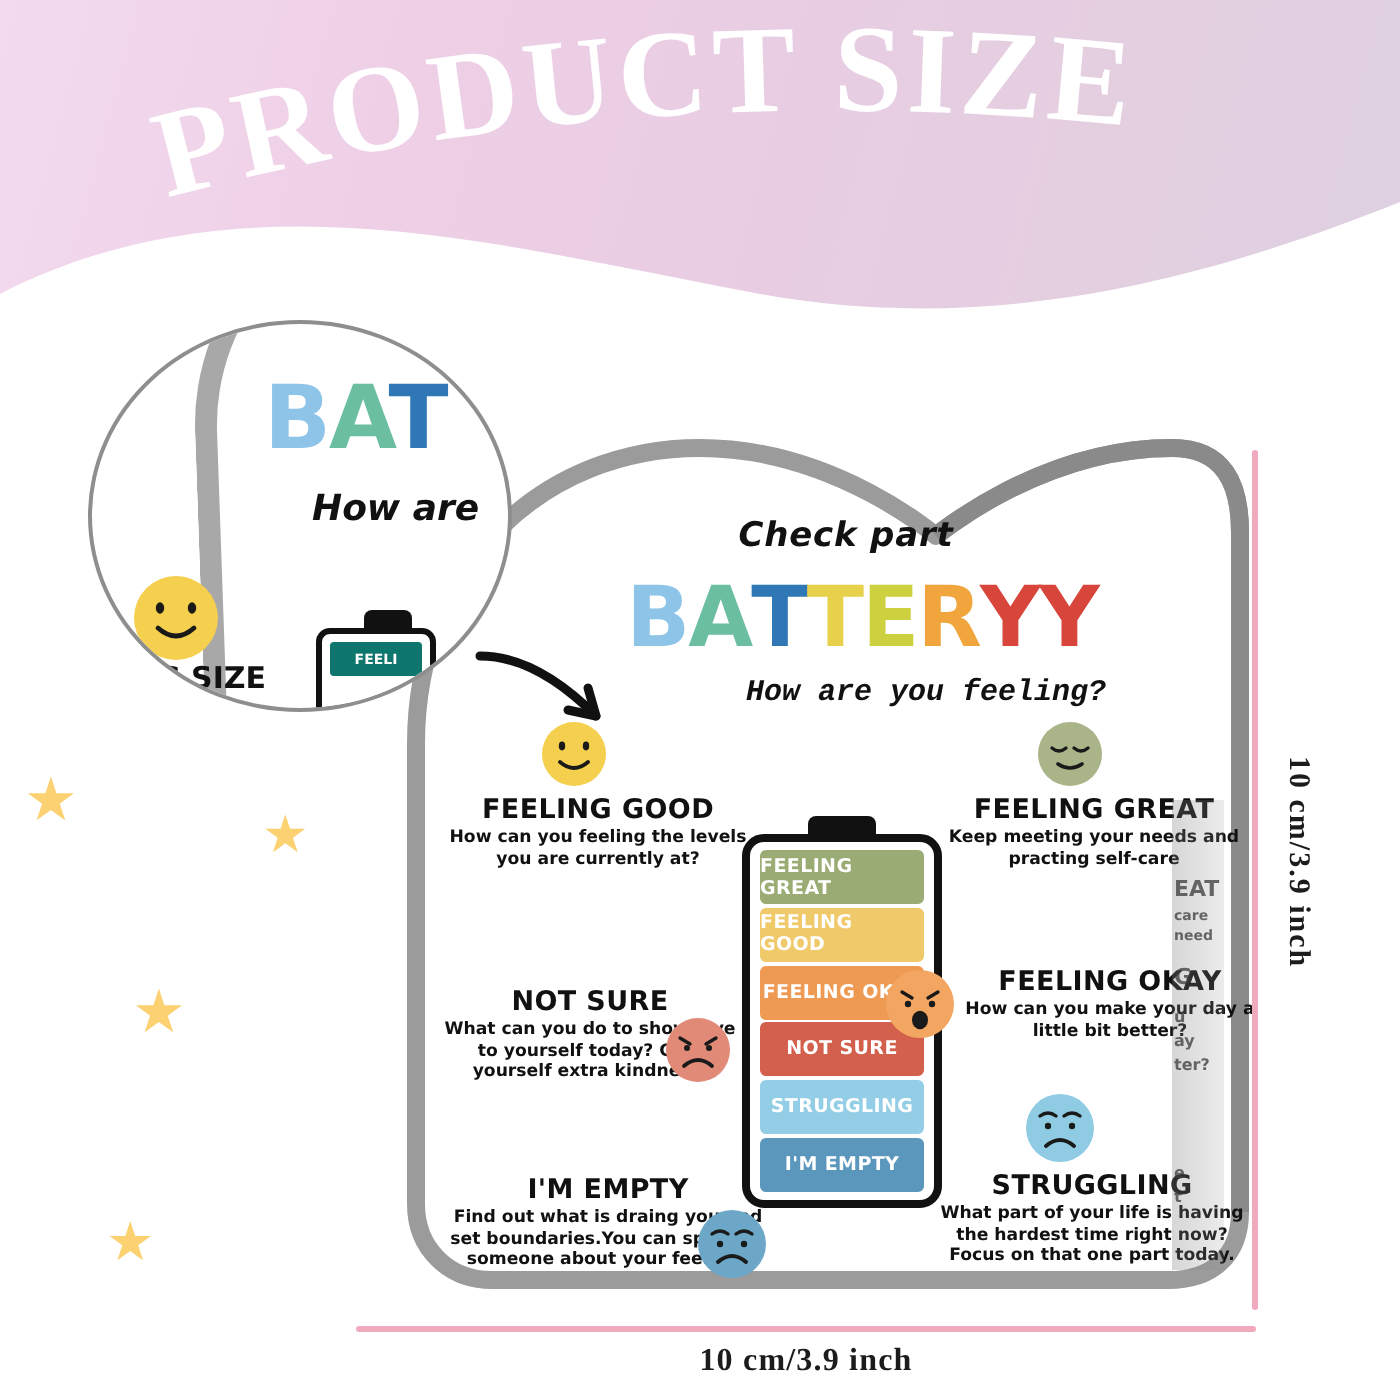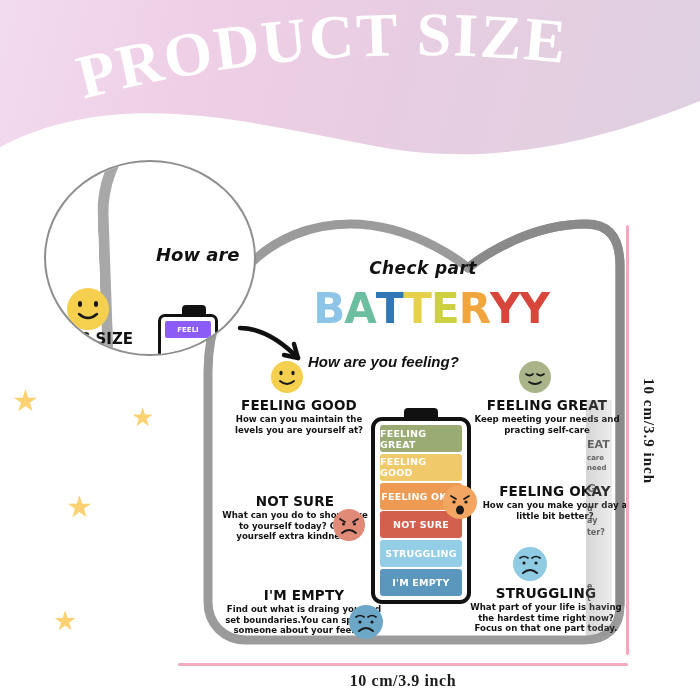--- a/index.html
+++ b/index.html
@@ -46,22 +46,22 @@
     font-size:17px;color:#111;font-style:italic;font-weight:600;
     letter-spacing:.4px;
   }
   .battery-word{
     position:absolute;left:68px;top:48px;width:270px;text-align:center;
     font-family:"DejaVu Sans", sans-serif;
     font-weight:bold;font-size:42px;letter-spacing:-1px;white-space:nowrap;
   }
   .battery-word span{display:inline-block;}
   .how-feeling{
-    position:absolute;left:80px;top:117px;width:245px;text-align:left;
-    font-family:Liberation Sans, sans-serif;
+    position:absolute;left:80px;top:102px;width:245px;text-align:right;
+    font-family:Liberation Mono, monospace;
     font-size:15px;color:#111;font-style:italic;font-weight:600;
   }
 
   
   .battery{
     position:absolute;left:143px;top:172px;width:100px;height:196px;
   }
   .batt-cap{
     position:absolute;left:33px;top:0;width:34px;height:12px;
     background:#111;border-radius:4px 4px 0 0;
@@ -222,21 +222,21 @@
           <div class="batt-cell" style="background: rgb(240, 201, 106);">FEELING GOOD</div>
           <div class="batt-cell" style="background: rgb(239, 154, 83);">FEELING OKAY</div>
           <div class="batt-cell" style="background: rgb(210, 96, 76);">NOT SURE</div>
           <div class="batt-cell" style="background: rgb(147, 205, 230);">STRUGGLING</div>
           <div class="batt-cell" style="background: rgb(91, 151, 189);">I'M EMPTY</div>
         </div>
     </div>
 
     <div class="callout" style="left:-4px;top:162px;">
       <div class="ttl">FEELING GOOD</div>
-      <div class="desc">How can you maintain the levels you are yourself at?</div>
+      <div class="desc">How can you feeling the levels you are currently at?</div>
     </div>
     <div class="face" style="left:42px;top:124px;">
       <svg width="34" height="34" viewBox="0 0 34 34">
         <circle cx="17" cy="17" r="16" fill="#f5cf4e"></circle>
         <ellipse cx="11" cy="13" rx="1.6" ry="2.2" fill="#1a1a1a"></ellipse>
         <ellipse cx="23" cy="13" rx="1.6" ry="2.2" fill="#1a1a1a"></ellipse>
         <path d="M10,21 Q17,27 24,21" stroke="#1a1a1a" stroke-width="1.9" fill="none" stroke-linecap="round"></path>
       </svg>
     </div>
 
@@ -324,34 +324,35 @@
     <span class="rtxt" style="left:1px;top:116px;font-size:8px;font-weight:bold;">ay</span>
     <span class="rtxt" style="left:1px;top:128px;font-size:8px;font-weight:bold;">ter?</span>
     <span class="rtxt" style="left:1px;top:182px;font-size:8px;font-weight:bold;">e</span>
     <span class="rtxt" style="left:1px;top:194px;font-size:8px;font-weight:bold;">t</span>
   </div>
 
   <div id="magnifier">
     <div class="mag-ring">
       <div class="mag-inner">
         <div class="mag-arc"></div>
+        <div class="mag-bat" id="mag-bat"><span style="color: rgb(142, 196, 232);">B</span><span style="color: rgb(107, 191, 160);">A</span><span style="color: rgb(47, 120, 181);">T</span></div>
         <div class="mag-how">How are</div>
         <div class="mag-face">
           <svg width="44" height="44" viewBox="0 0 44 44">
             <circle cx="22" cy="22" r="21" fill="#f5cf4e"></circle>
             <ellipse cx="14" cy="17" rx="2.1" ry="2.9" fill="#1a1a1a"></ellipse>
             <ellipse cx="30" cy="17" rx="2.1" ry="2.9" fill="#1a1a1a"></ellipse>
             <path d="M13,27 Q22,35 31,27" stroke="#1a1a1a" stroke-width="2.4" fill="none" stroke-linecap="round"></path>
           </svg>
         </div>
         <div class="mag-good">G SIZE</div>
         <div class="mag-batt">
           <div class="cap"></div>
           <div class="bod">
-            <div class="cell" style="background:#8b5cf6;">FEELI</div>
+            <div class="cell" style="background:#0f766e;">FEELI</div>
           </div>
         </div>
       </div>
     </div>
   </div>
 
   <div id="arrow">
     <svg viewBox="0 0 80 52" xmlns="http://www.w3.org/2000/svg">
       <path d="M4,6 C26,6 46,20 62,36" stroke="#111" stroke-width="4.5" fill="none" stroke-linecap="round"></path>
       <path d="M62,36 L48,33 M62,36 L58,22" stroke="#111" stroke-width="4.5" fill="none" stroke-linecap="round"></path>

